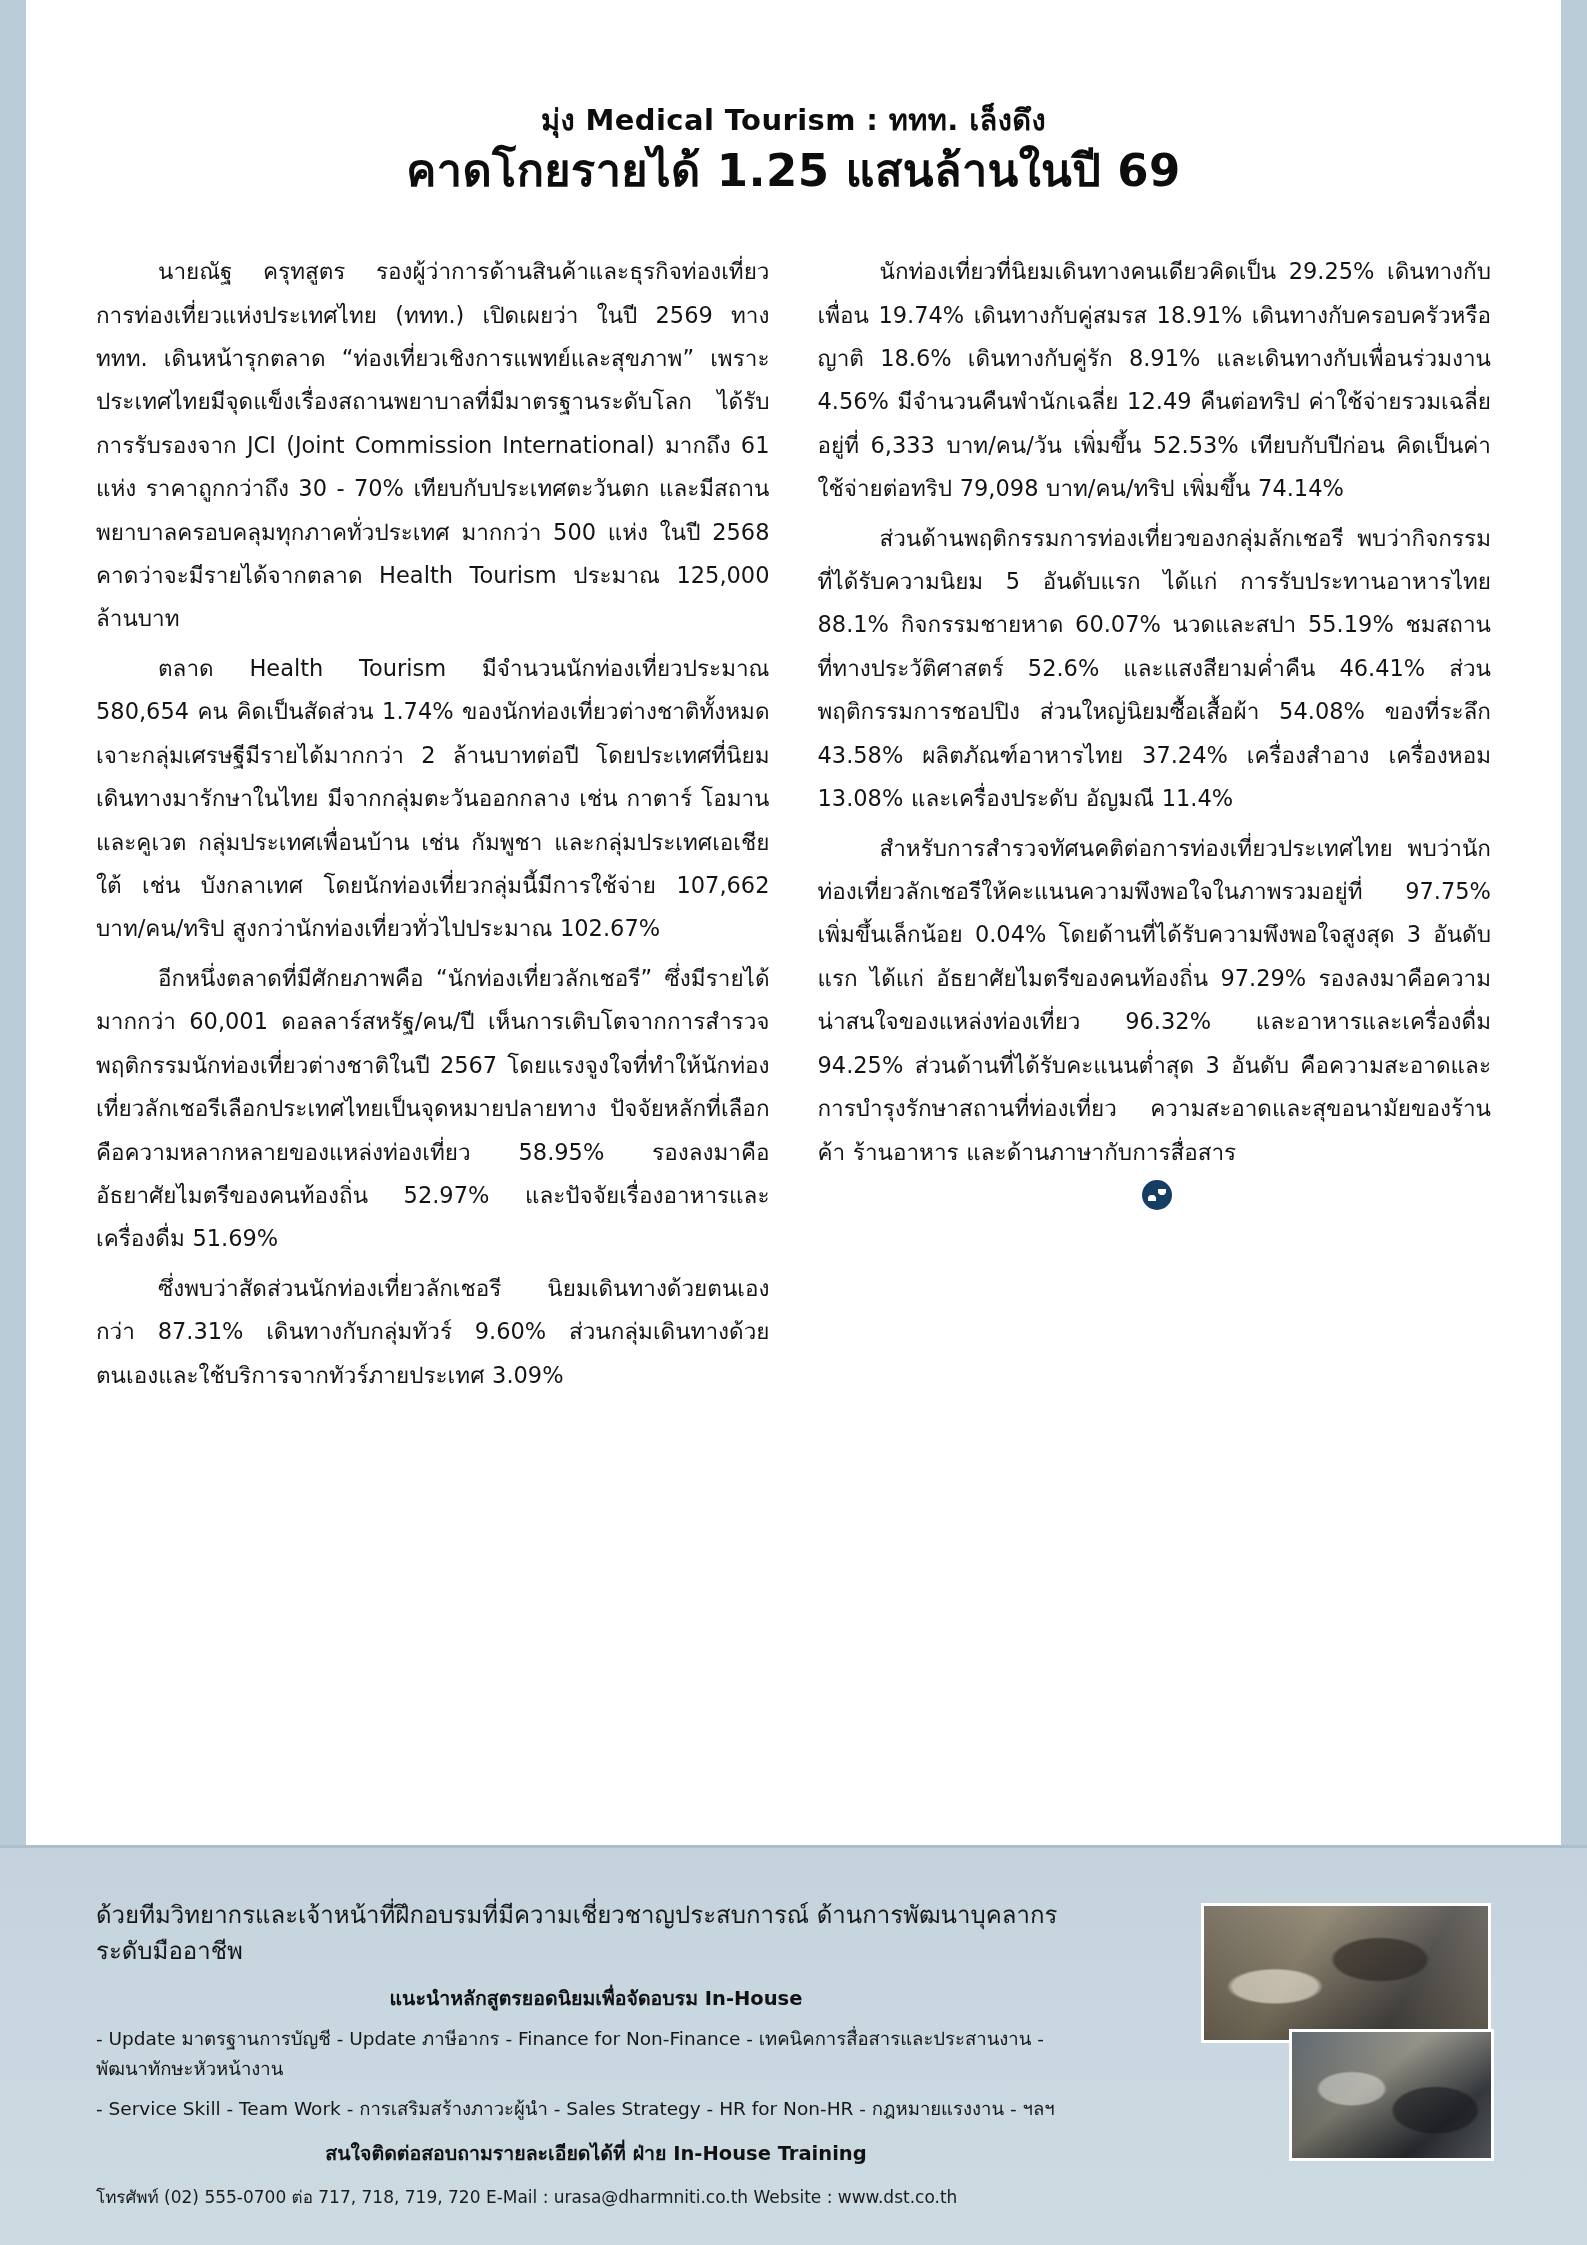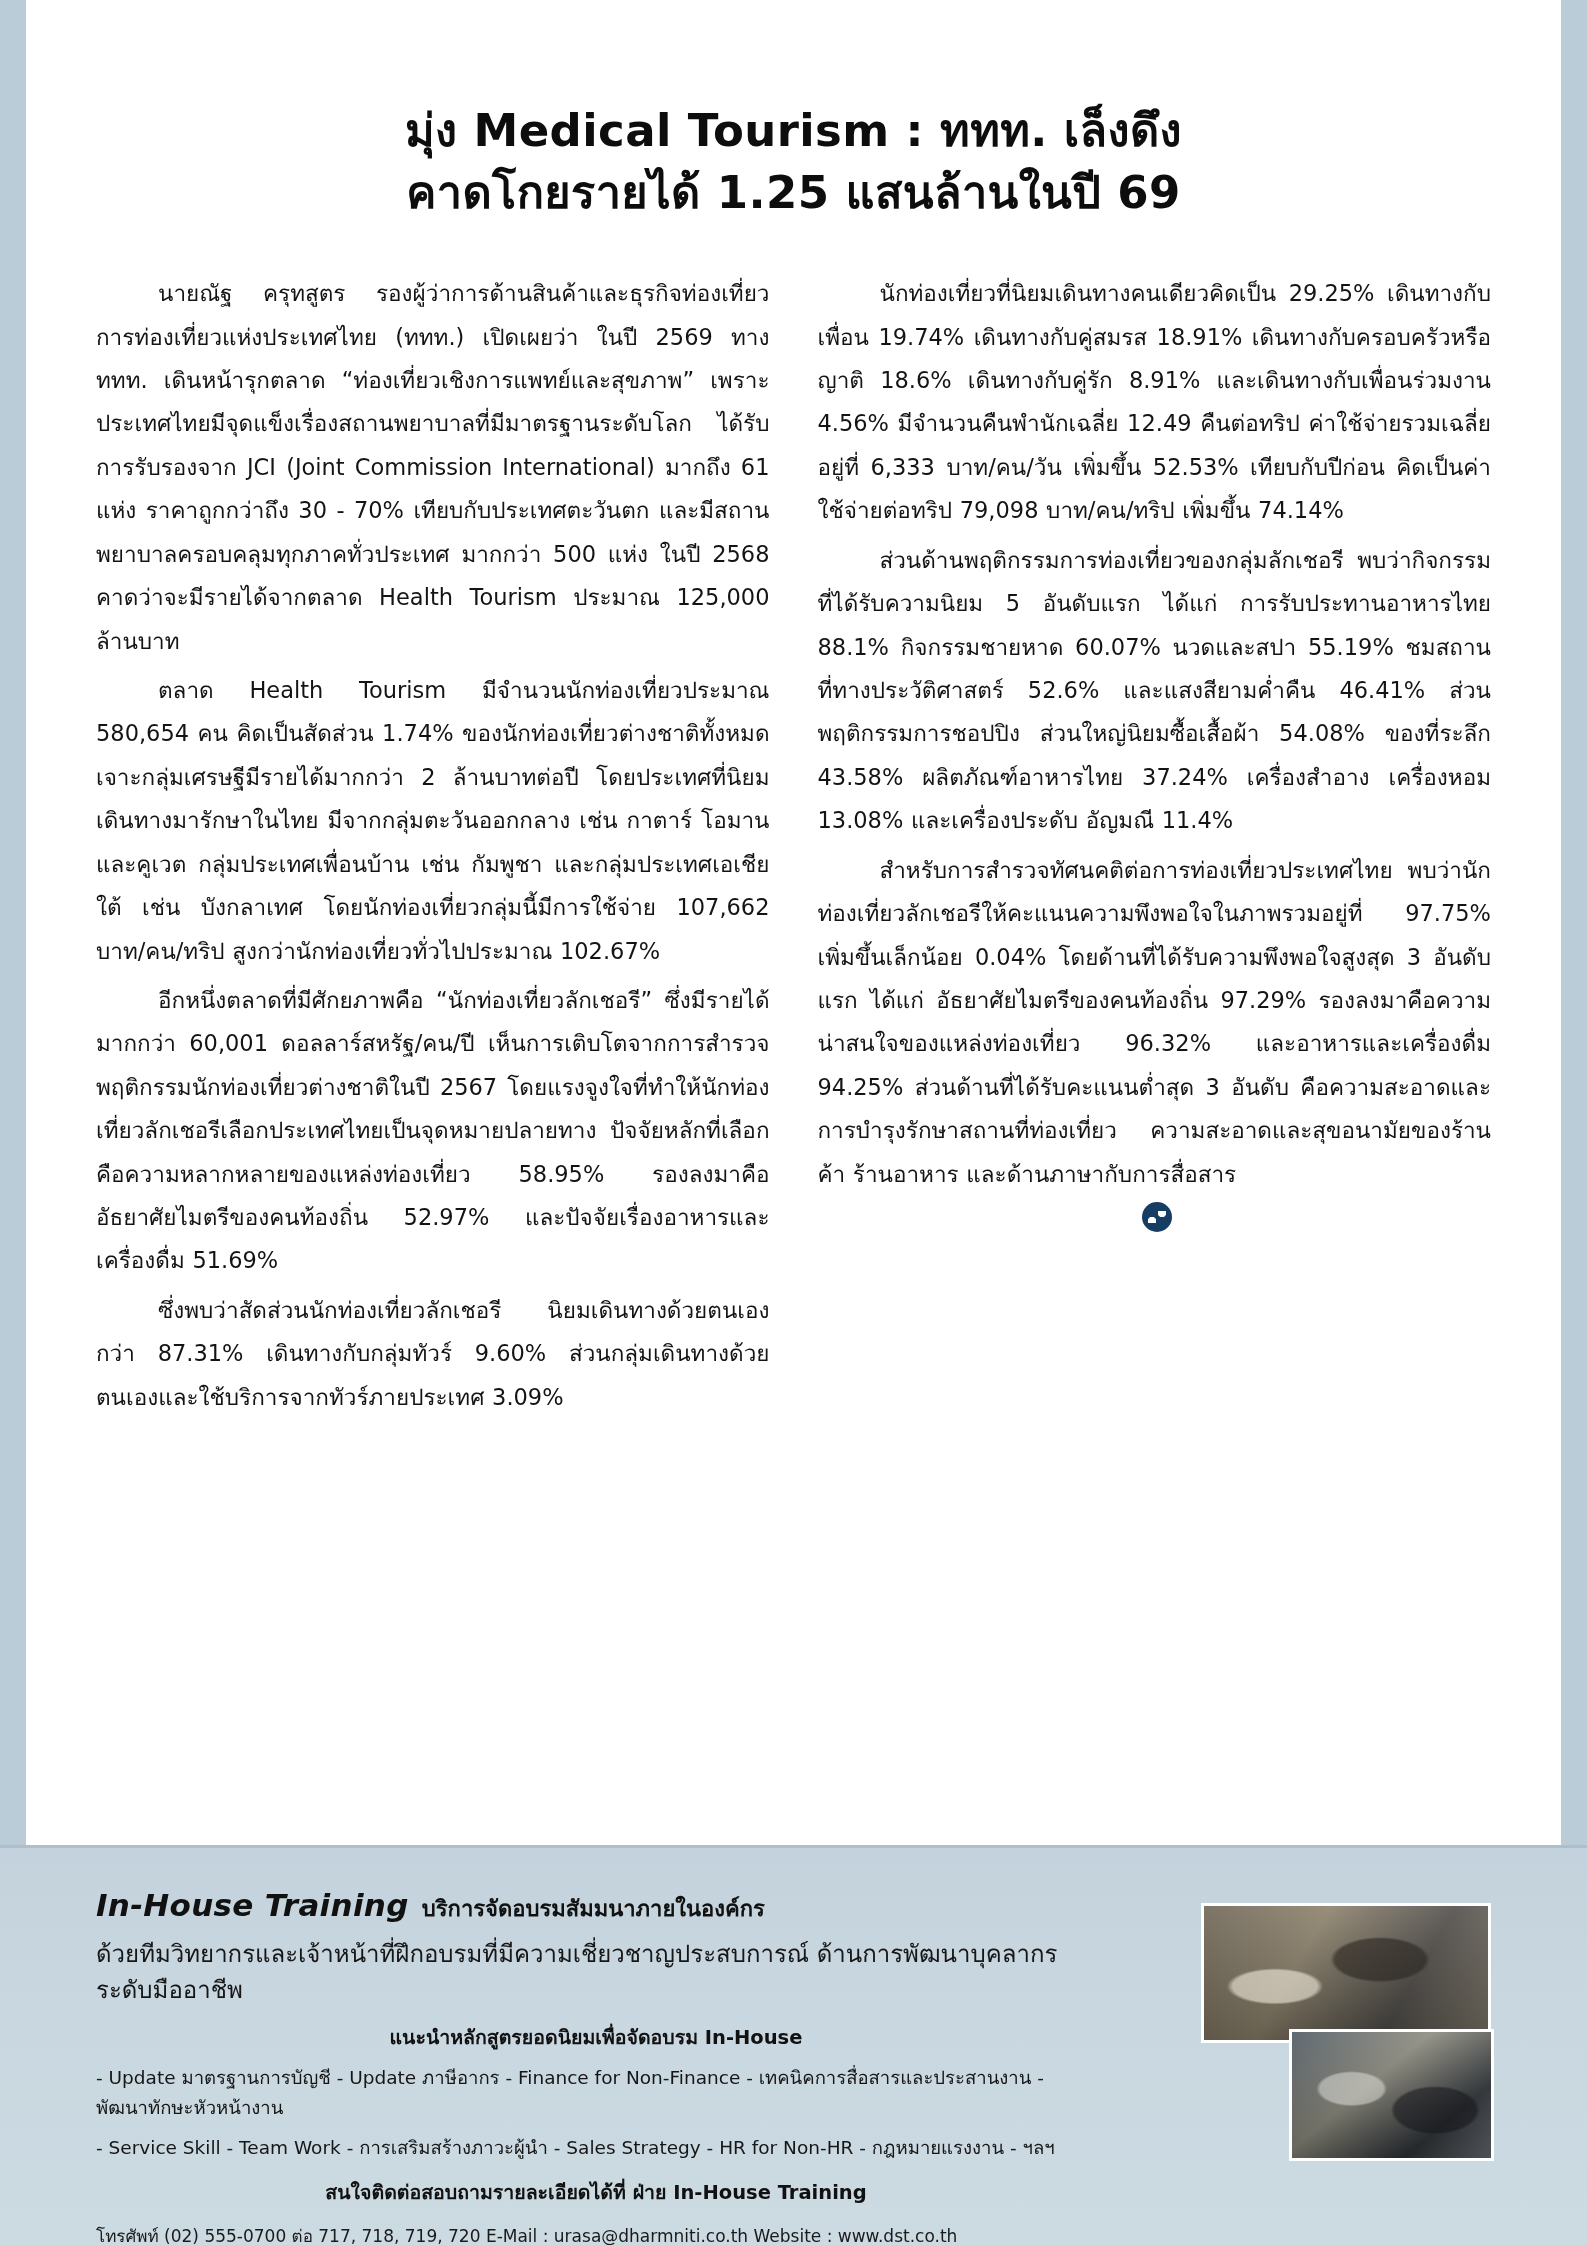--- a/index.html
+++ b/index.html
@@ -44,21 +44,21 @@
   }
 
   .headline {
     text-align: center;
     padding-top: 100px;
     color: #0d0d0d;
     font-weight: bold;
     line-height: 1.38;
     letter-spacing: 0.4px;
   }
-  .headline .l1 { font-size: 45px; display: block; }
+  .headline .l1 { font-size: 29px; display: block; }
   .headline .l2 { font-size: 45px; display: block; }
   .headline .l3 { font-size: 45px; display: block; }
 
   .columns {
     display: flex;
     gap: 48px;
     margin-top: 48px;
   }
   .col {
     flex: 1 1 0;
@@ -232,24 +232,20 @@
         </div>
       </div>
 
     </div>
   </div>
 
   <div class="footer">
     <div class="footer-top-edge"></div>
 
     <div class="footer-inner">
-      <div>
-        <span class="ad-title">In-House Training</span>
-        <span class="ad-title-sub">บริการจัดอบรมสัมมนาภายในองค์กร</span>
-      </div>
       <div class="ad-line">ด้วยทีมวิทยากรและเจ้าหน้าที่ฝึกอบรมที่มีความเชี่ยวชาญประสบการณ์ ด้านการพัฒนาบุคลากรระดับมืออาชีพ</div>
       <div class="ad-strong">แนะนำหลักสูตรยอดนิยมเพื่อจัดอบรม In-House</div>
       <div class="ad-line small">- Update มาตรฐานการบัญชี - Update ภาษีอากร - Finance for Non-Finance - เทคนิคการสื่อสารและประสานงาน - พัฒนาทักษะหัวหน้างาน</div>
       <div class="ad-line small">- Service Skill - Team Work - การเสริมสร้างภาวะผู้นำ - Sales Strategy - HR for Non-HR - กฎหมายแรงงาน - ฯลฯ</div>
       <div class="ad-strong">สนใจติดต่อสอบถามรายละเอียดได้ที่ ฝ่าย In-House Training</div>
       <div class="ad-contact">โทรศัพท์ (02) 555-0700 ต่อ 717, 718, 719, 720 E-Mail : urasa@dharmniti.co.th Website : www.dst.co.th</div>
     </div>
 
     <div class="photos">
       <div class="photo photo1"></div>

